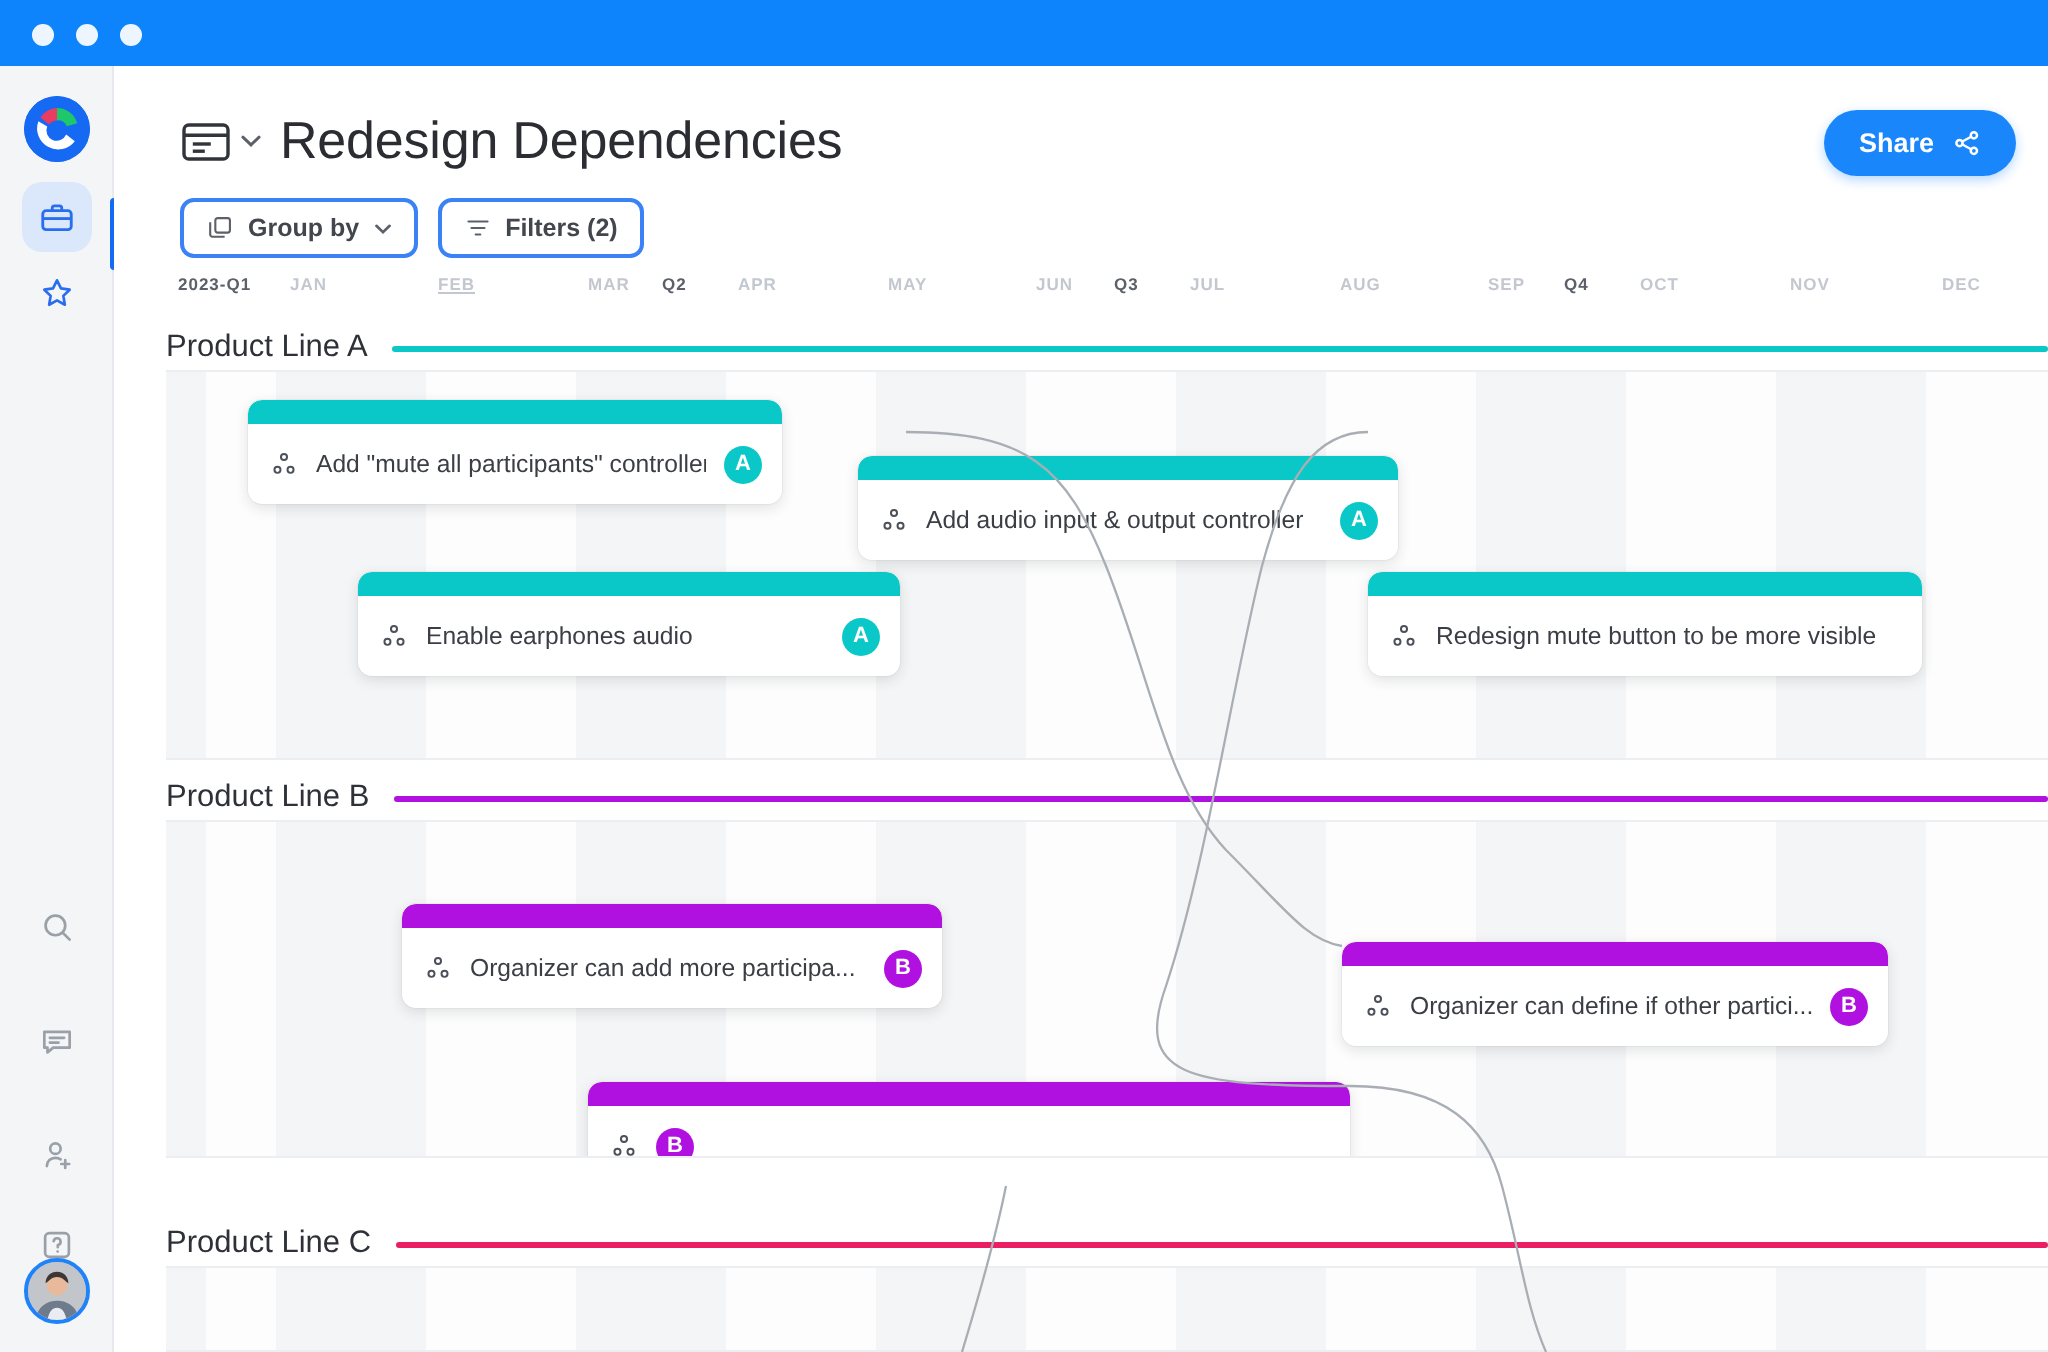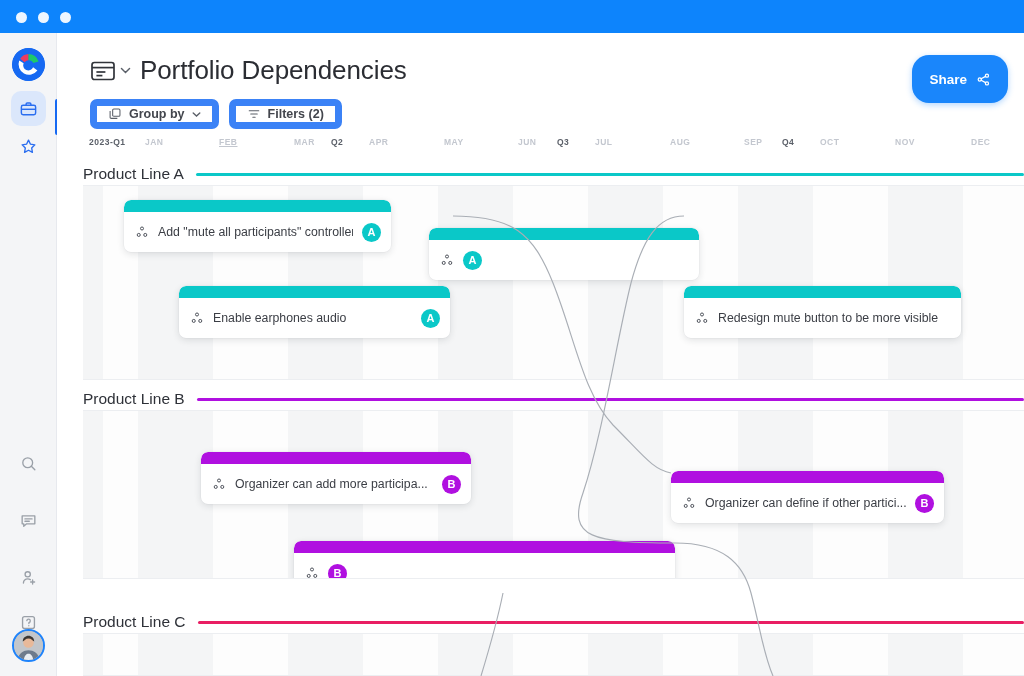--- a/index.html
+++ b/index.html
@@ -58,27 +58,27 @@
   }
   .page-title {
     position: absolute; left: 83px; top: 22px;
     font-size: 26px; color: #2b2d33; letter-spacing: -.1px; white-space: nowrap;
   }
   .view-icon { position: absolute; left: 33px; top: 26px; width: 26px; height: 24px; }
   .view-caret { position: absolute; left: 63px; top: 33px; }
 
   .toolbar { position: absolute; left: 33px; top: 66px; display: flex; gap: 10px; }
   .tb-btn {
-    height: 30px; border: 7px solid #3b82f6; border-radius: 7px; background: #fff;
+    height: 30px; border: 2px solid #3b82f6; border-radius: 7px; background: #fff;
     display: flex; align-items: center; gap: 7px; padding: 0 11px;
     font-size: 12.5px; color: #43464d; font-weight: 600; white-space: nowrap;
   }
   .share-btn {
     position: absolute; right: 16px; top: 22px;
-    height: 48px; padding: 0 17px; border-radius: 17px; background: #1a86fb;
+    height: 33px; padding: 0 17px; border-radius: 17px; background: #1a86fb;
     color: #fff; font-size: 13.5px; font-weight: 600;
     display: flex; align-items: center; gap: 9px;
     box-shadow: 0 2px 6px rgba(26,134,251,.33);
   }
 
   
   .tl-header { position: absolute; left: 0; top: 104px; width: 967px; height: 22px; }
   .tl-tick {
     position: absolute; top: 0; font-size: 8.5px; letter-spacing: .5px;
     color: #c3c7cf; font-weight: 600; white-space: nowrap;
@@ -199,21 +199,21 @@
 
     <svg class="view-icon" viewBox="0 0 26 24" fill="none" stroke="#31343a" stroke-width="1.7">
       <rect x="2" y="3.5" width="22" height="17" rx="2.4"></rect>
       <path d="M2 8.6h22"></path>
         <path d="M6.4 13h9"></path>
         <path d="M6.4 16.6h6"></path>
     </svg>
     <svg class="view-caret" width="11" height="9" viewBox="0 0 12 9" fill="none" stroke="#5b6069" stroke-width="1.6" stroke-linecap="round">
       <path d="M1.6 2.4L6 6.6l4.4-4.2"></path>
     </svg>
-    <div class="page-title">Portfolio Dependencies</div>
+    <div class="page-title">Redesign Dependencies</div>
 
     <div class="share-btn">
       <span>Share</span>
       <svg width="15" height="15" viewBox="0 0 24 24" fill="none" stroke="#fff" stroke-width="2" stroke-linecap="round">
         <circle cx="17.5" cy="5.8" r="2.5"></circle>
           <circle cx="6" cy="12" r="2.5"></circle>
           <circle cx="17.5" cy="18.2" r="2.5"></circle>
         <path d="M8.3 10.8l7-3.8M8.3 13.2l7 3.8"></path>
       </svg>
     </div>
@@ -283,20 +283,21 @@
               </div>
             </div>
             <div class="card" style="left: 346px; top: 42px; width: 270px;">
               <div class="card-bar" style="background: rgb(10, 200, 200);"></div>
               <div class="card-body">
                 <svg width="14" height="14" viewBox="0 0 24 24" fill="none" stroke="#4c5059" stroke-width="1.7">
                   <circle cx="12" cy="6" r="2.6"></circle>
                   <circle cx="6.4" cy="17" r="2.6"></circle>
                   <circle cx="17.6" cy="17" r="2.6"></circle>
                 </svg>
+                <span class="card-title">Add audio input &amp; output controller</span>
                 <span class="badge" style="background: rgb(10, 200, 200);">A</span>
               </div>
             </div>
             <div class="card" style="left: 96px; top: 100px; width: 271px;">
               <div class="card-bar" style="background: rgb(10, 200, 200);"></div>
               <div class="card-body">
                 <svg width="14" height="14" viewBox="0 0 24 24" fill="none" stroke="#4c5059" stroke-width="1.7">
                   <circle cx="12" cy="6" r="2.6"></circle>
                   <circle cx="6.4" cy="17" r="2.6"></circle>
                   <circle cx="17.6" cy="17" r="2.6"></circle>

